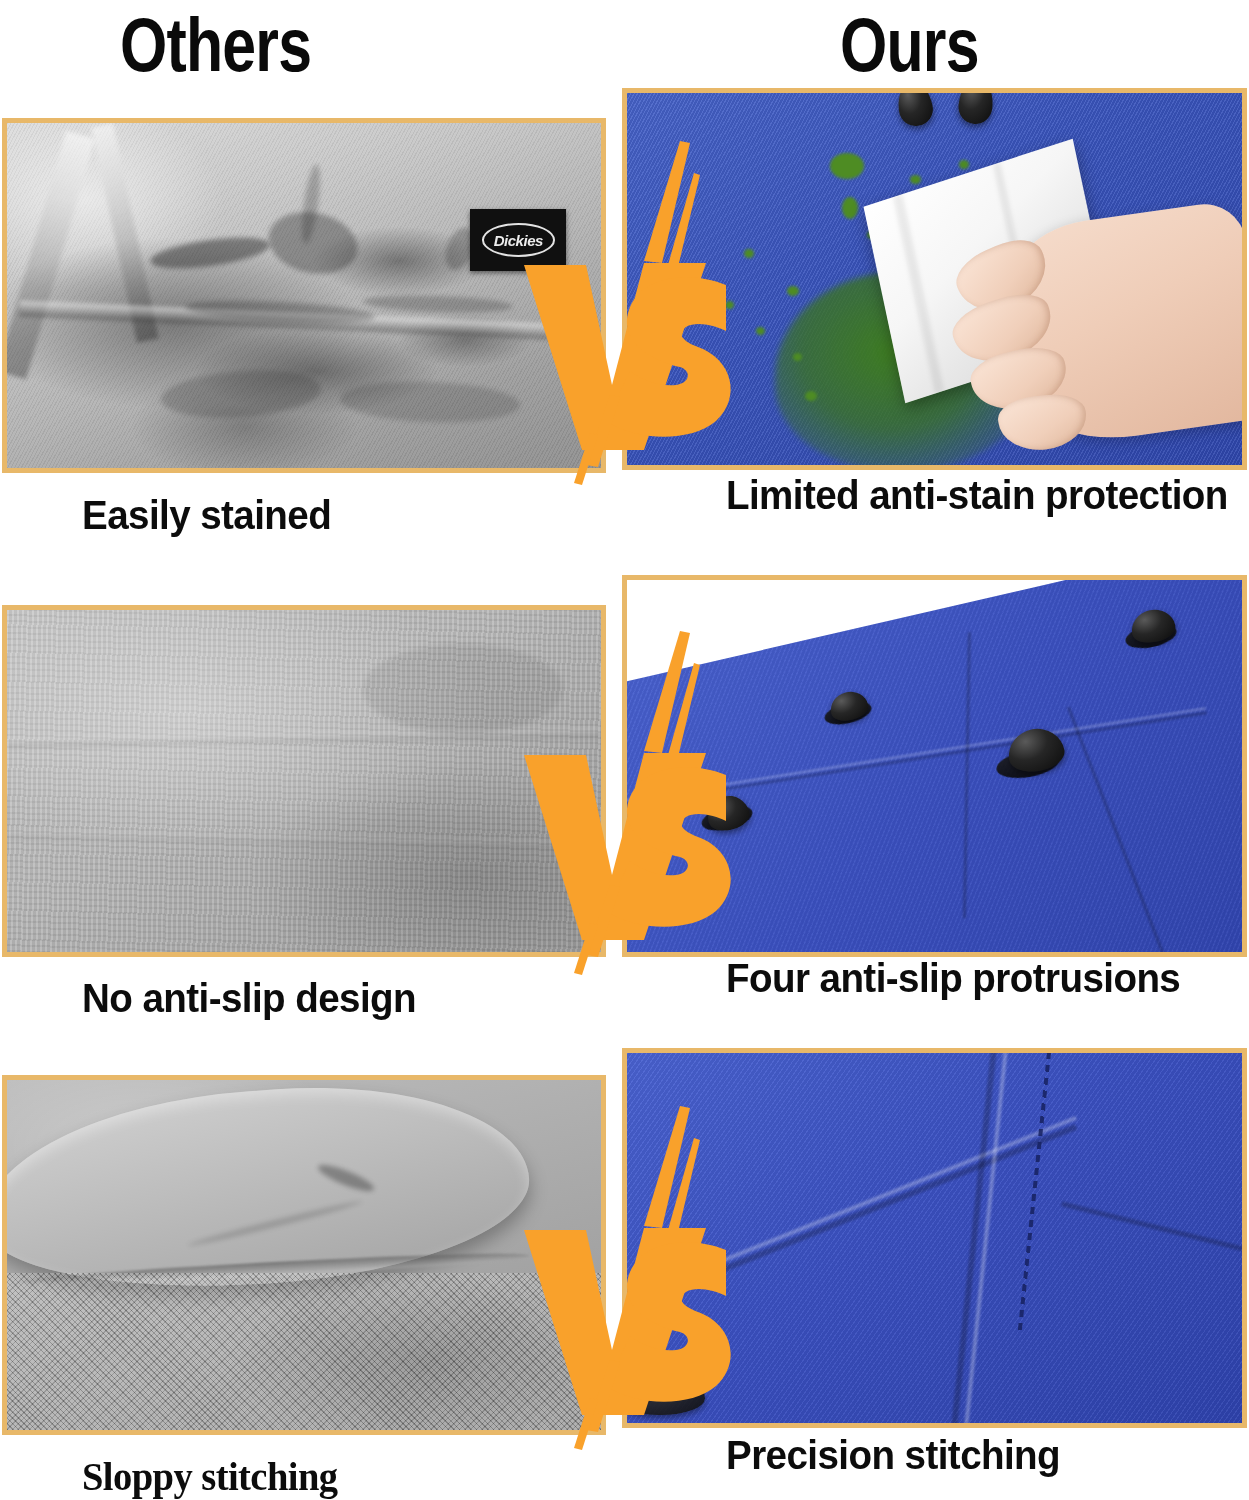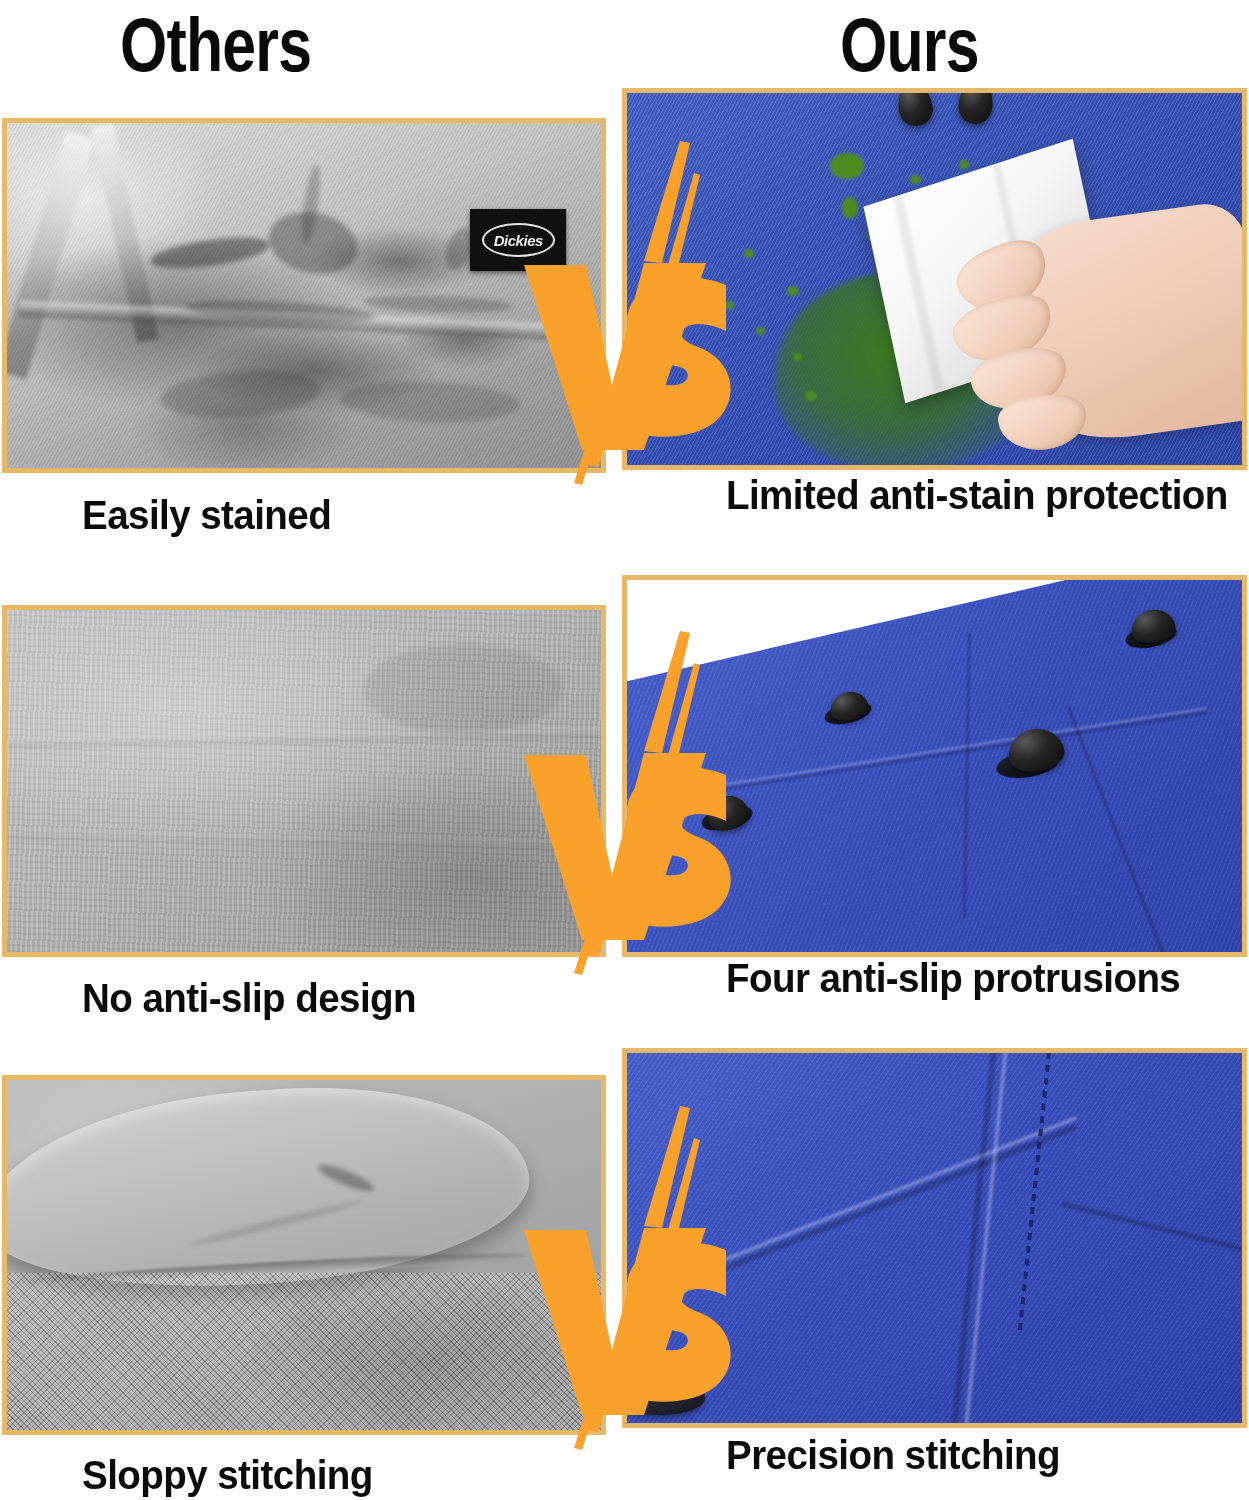--- a/index.html
+++ b/index.html
@@ -334,20 +334,20 @@
       <path d="M196 8 L168 128 L150 126 L186 6 Z"></path>
       <path d="M206 40 L184 132 L174 130 L200 38 Z"></path>
       <path d="M30 130 L92 130 L118 250 L150 128 L212 128 L150 315 L88 315 Z"></path>
       <path d="M232 150 C196 136 150 140 136 172 C122 206 158 226 186 232 C198 236 196 248 182 250 C164 252 146 244 136 236 L112 286 C142 306 196 308 222 286 C248 262 238 224 204 212 C188 206 182 198 192 192 C202 186 220 190 232 196 Z"></path>
       <path d="M126 262 L104 332 L92 330 L116 260 Z"></path>
       <path d="M104 300 L88 350 L80 348 L96 298 Z"></path>
     </g>
   </svg>
 </div>
 
-<div class="cap" style="left:24px;top:1452px;">
+<div class="cap" style="left:24px;top:1452px;font-family:Liberation Serif, serif;">
   <span class="tri"></span>
   <span class="cap-txt">Sloppy stitching</span>
 </div>
 <div class="cap" style="left:668px;top:1432px;">
   <span class="tri"></span>
   <span class="cap-txt">Precision stitching</span>
 </div>
 
 </body></html>

